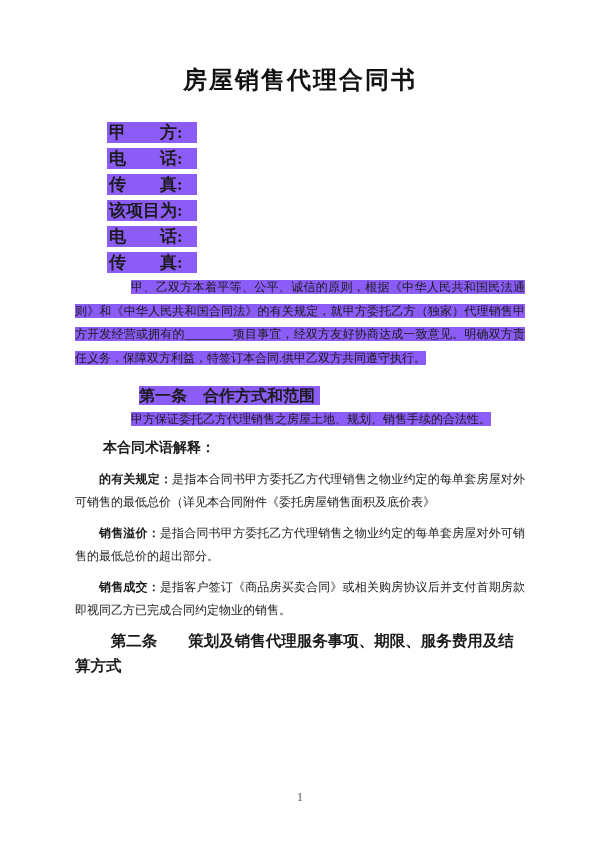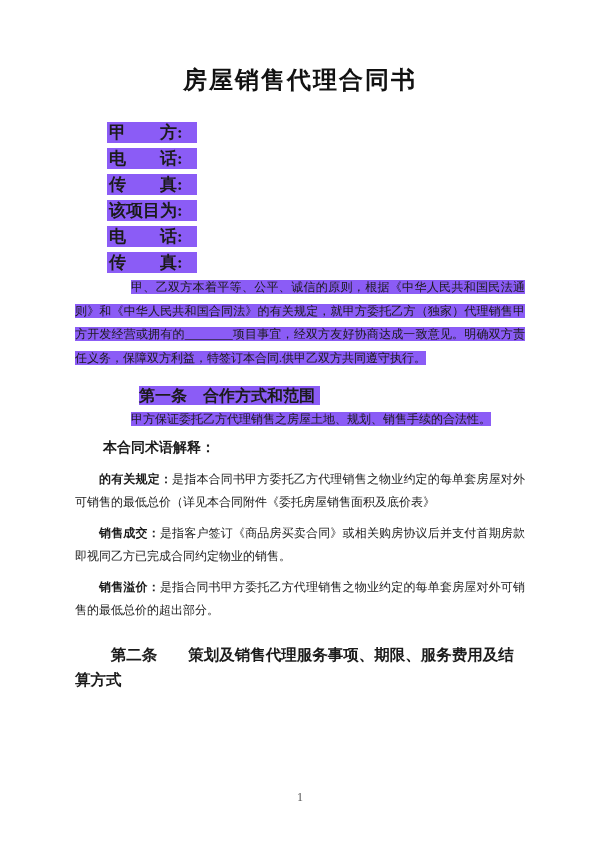--- a/index.html
+++ b/index.html
@@ -53,21 +53,21 @@
     font-size:14px;
     font-weight:bold;
     line-height:26px;
     text-indent:2em;
   }
 
   p.term { margin-top:7px; }
   p.term .term-word { font-weight:bold; }
 
   .sec2-heading {
-    margin:19px 0 0 0;
+    margin:5px 0 0 0;
     font-size:15.5px;
     font-weight:bold;
     line-height:25px;
     text-indent:2.3em;
   }
 
   .page-number {
     position:absolute;
     left:0; right:0;
     bottom:44px;
@@ -96,21 +96,21 @@
 
   <h2 class="sec-heading"><span class="hl">第一条　合作方式和范围</span></h2>
 
 
   <p class="body"><span class="hl">甲方保证委托乙方代理销售之房屋土地、规划、销售手续的合法性。</span></p>
 
   <h3 class="terms-heading">本合同术语解释：</h3>
 
   <p class="body term"><span class="term-word">的有关规定：</span><span>是指本合同书甲方委托乙方代理销售之物业约定的每单套房屋对外可销售的最低总价（详见本合同附件《委托房屋销售面积及底价表》</span></p>
 
+  <p class="body term"><span class="term-word">销售溢价：</span><span>是指合同书甲方委托乙方代理销售之物业约定的每单套房屋对外可销售的最低总价的超出部分。</span></p>
+
   <p class="body term"><span class="term-word">销售成交：</span><span>是指客户签订《商品房买卖合同》或相关购房协议后并支付首期房款即视同乙方已完成合同约定物业的销售。</span></p>
-
-  <p class="body term"><span class="term-word">销售溢价：</span><span>是指合同书甲方委托乙方代理销售之物业约定的每单套房屋对外可销售的最低总价的超出部分。</span></p>
 
   <h2 class="sec2-heading">第二条　　策划及销售代理服务事项、期限、服务费用及结算方式</h2>
 
   <div class="page-number">1</div>
 
 </div>
 
 </body></html>

